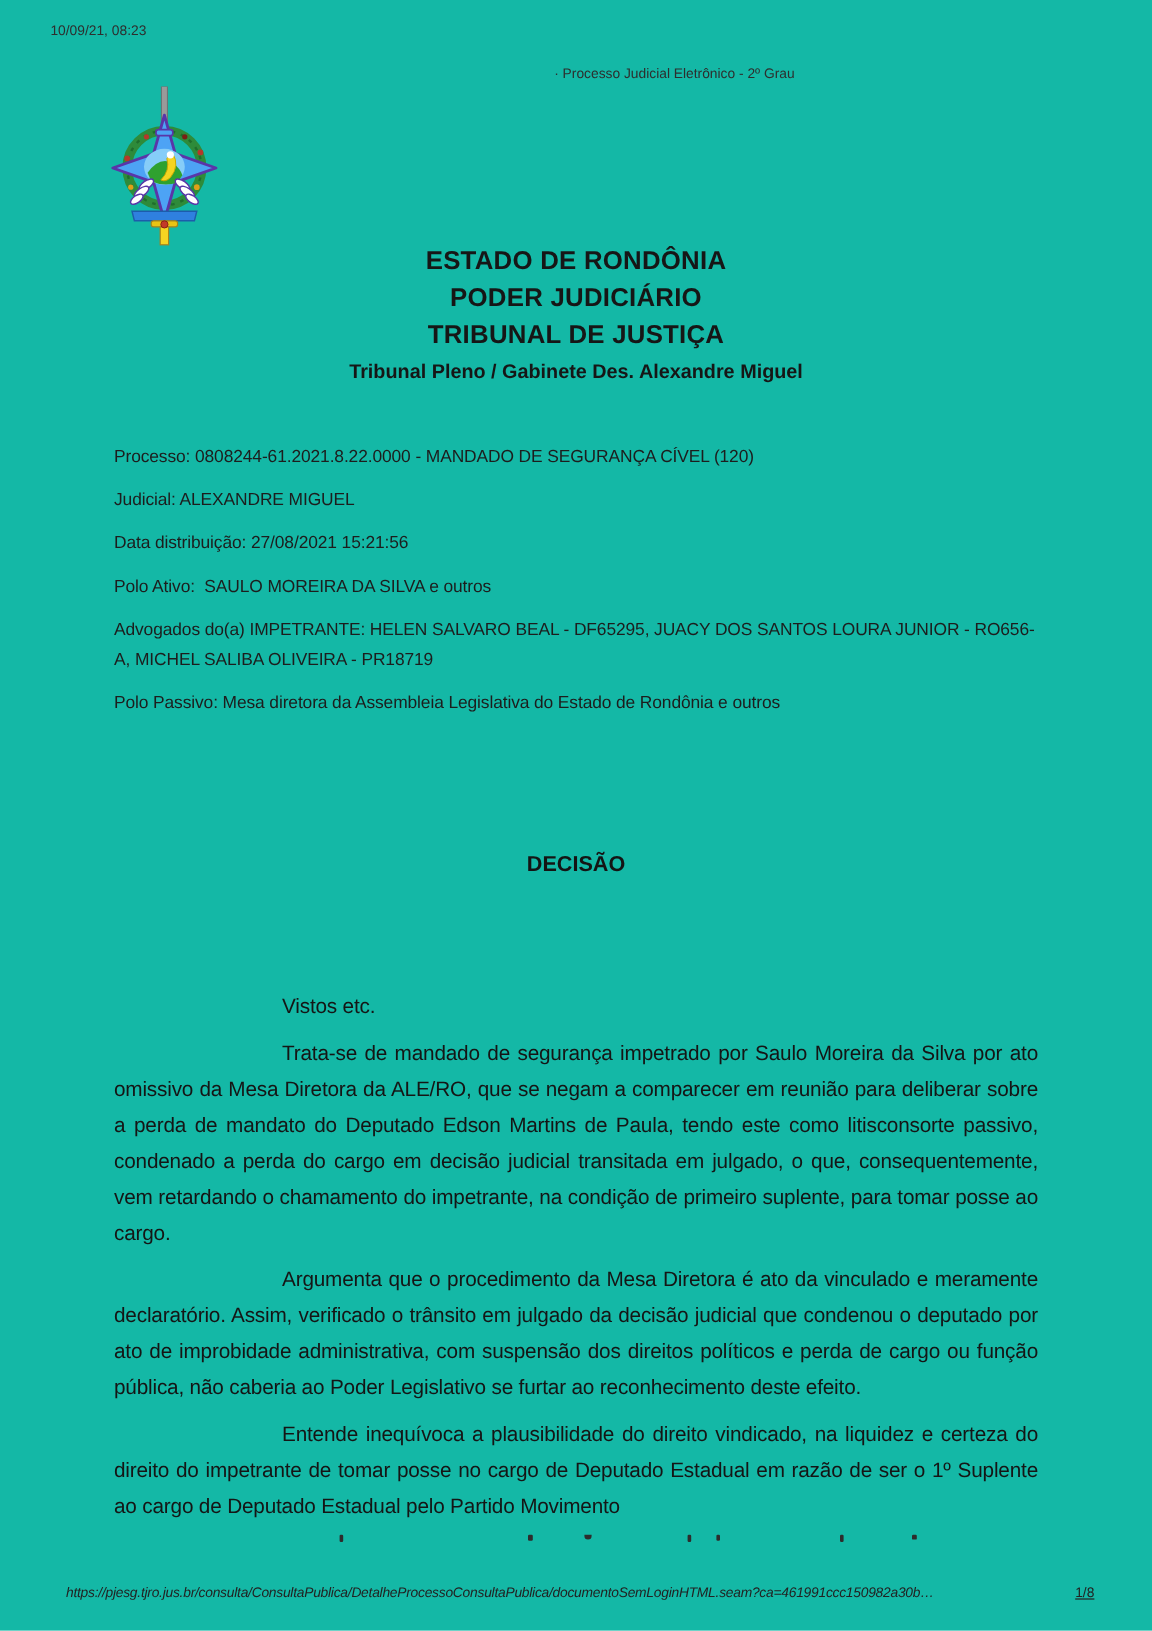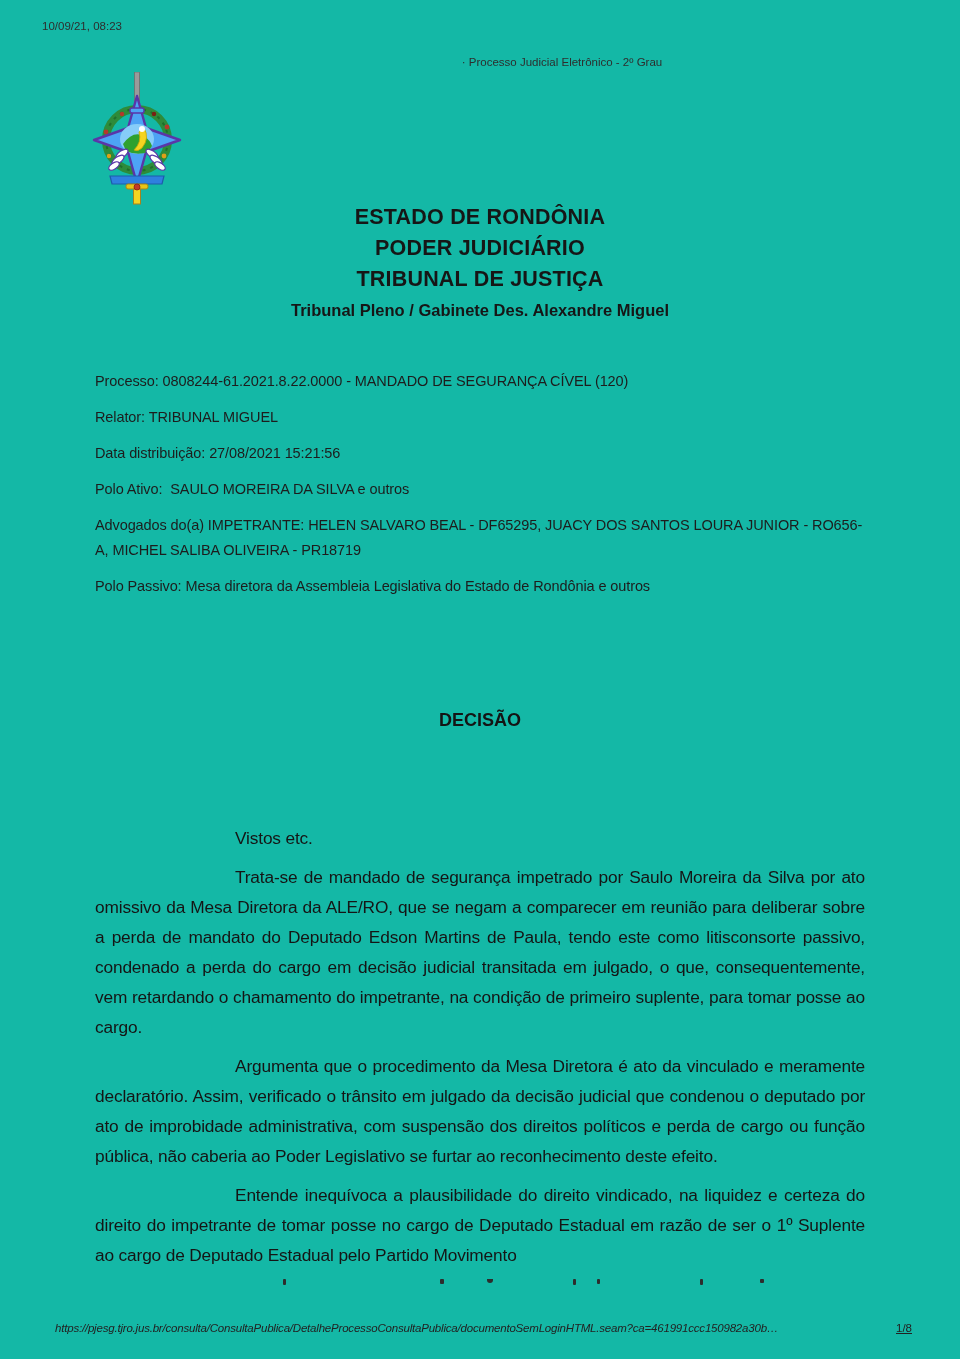--- a/index.html
+++ b/index.html
@@ -112,21 +112,21 @@
     <div class="lh-line">ESTADO DE RONDÔNIA</div>
     <div class="lh-line">PODER JUDICIÁRIO</div>
     <div class="lh-line">TRIBUNAL DE JUSTIÇA</div>
     <div class="lh-sub">Tribunal Pleno / Gabinete Des. Alexandre Miguel</div>
   </div>
 
   <div class="content">
 
     <div class="process">
       <p>Processo: 0808244-61.2021.8.22.0000 - MANDADO DE SEGURANÇA CÍVEL (120)</p>
-      <p>Relator: TRIBUNAL MIGUEL</p>
+      <p>Judicial: ALEXANDRE MIGUEL</p>
       <p>Data distribuição: 27/08/2021 15:21:56</p>
       <p>Polo Ativo:  SAULO MOREIRA DA SILVA e outros</p>
       <p>Advogados do(a) IMPETRANTE: HELEN SALVARO BEAL - DF65295, JUACY DOS SANTOS LOURA JUNIOR - RO656-A, MICHEL SALIBA OLIVEIRA - PR18719</p>
       <p>Polo Passivo: Mesa diretora da Assembleia Legislativa do Estado de Rondônia e outros</p>
     </div>
 
     <div class="decisao">DECISÃO</div>
 
     <div class="body-text">
       <p>Vistos etc.</p>

